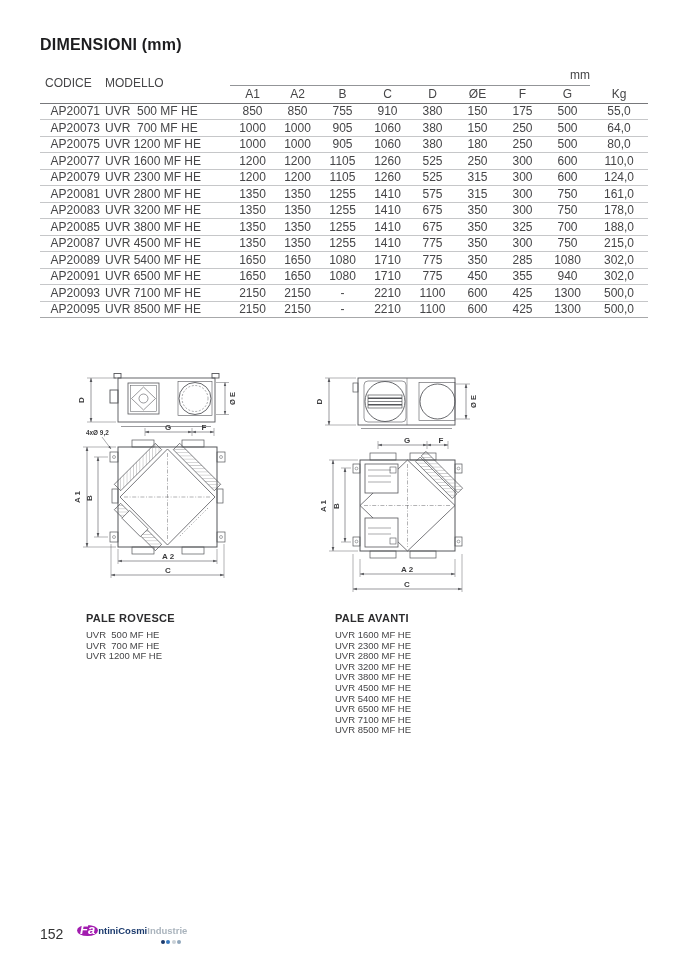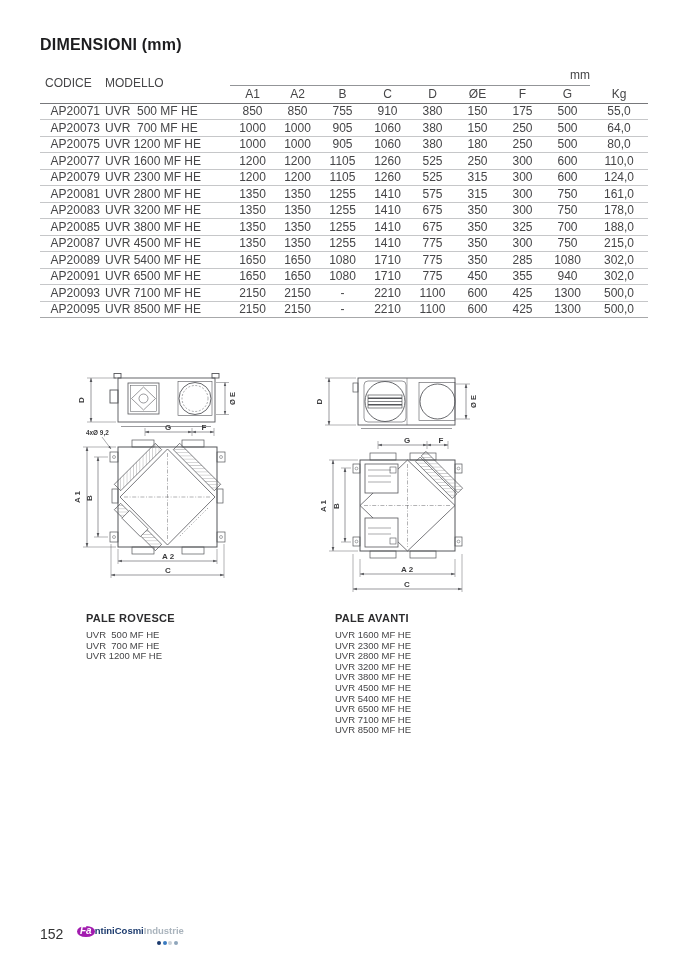--- a/index.html
+++ b/index.html
@@ -58,21 +58,21 @@
   .model-item { font-size:9.5px; line-height:10.6px; color:#454547; white-space:pre; }
   .block-rovesce { left:86px; top:612px; }
   .block-avanti  { left:335px; top:612px; }
 
   
   .page-number { position:absolute; left:40px; top:926px; font-size:14px; color:#333; }
   .brand-logo { position:absolute; left:77px; top:925px; }
   .logo-line { font-size:9.5px; font-weight:bold; white-space:nowrap; }
   .logo-oval {
     display:inline-block; background:#a21caf; color:#fff; font-style:italic;
-    border-radius:50%; padding:0 3px 1px 3px; font-size:10px; line-height:10px;
+    border-radius:50%; padding:0 3px 1px 3px; font-size:13px; line-height:10px;
   }
   .logo-bold { color:#1b3a6d; }
   .logo-light { color:#aab4bd; font-weight:bold; }
   .logo-dots { text-align:right; padding-right:6px; margin-top:1px; line-height:4px; }
   .logo-dots span { display:inline-block; width:4px; height:4px; border-radius:50%; margin-left:1.5px; }
   .dot-1 { background:#1b3a6d; } .dot-2 { background:#3a7bc0; }
   .dot-3 { background:#c9d0d6; } .dot-4 { background:#8fa6bb; }
 </style>
 </head>
 <body>

